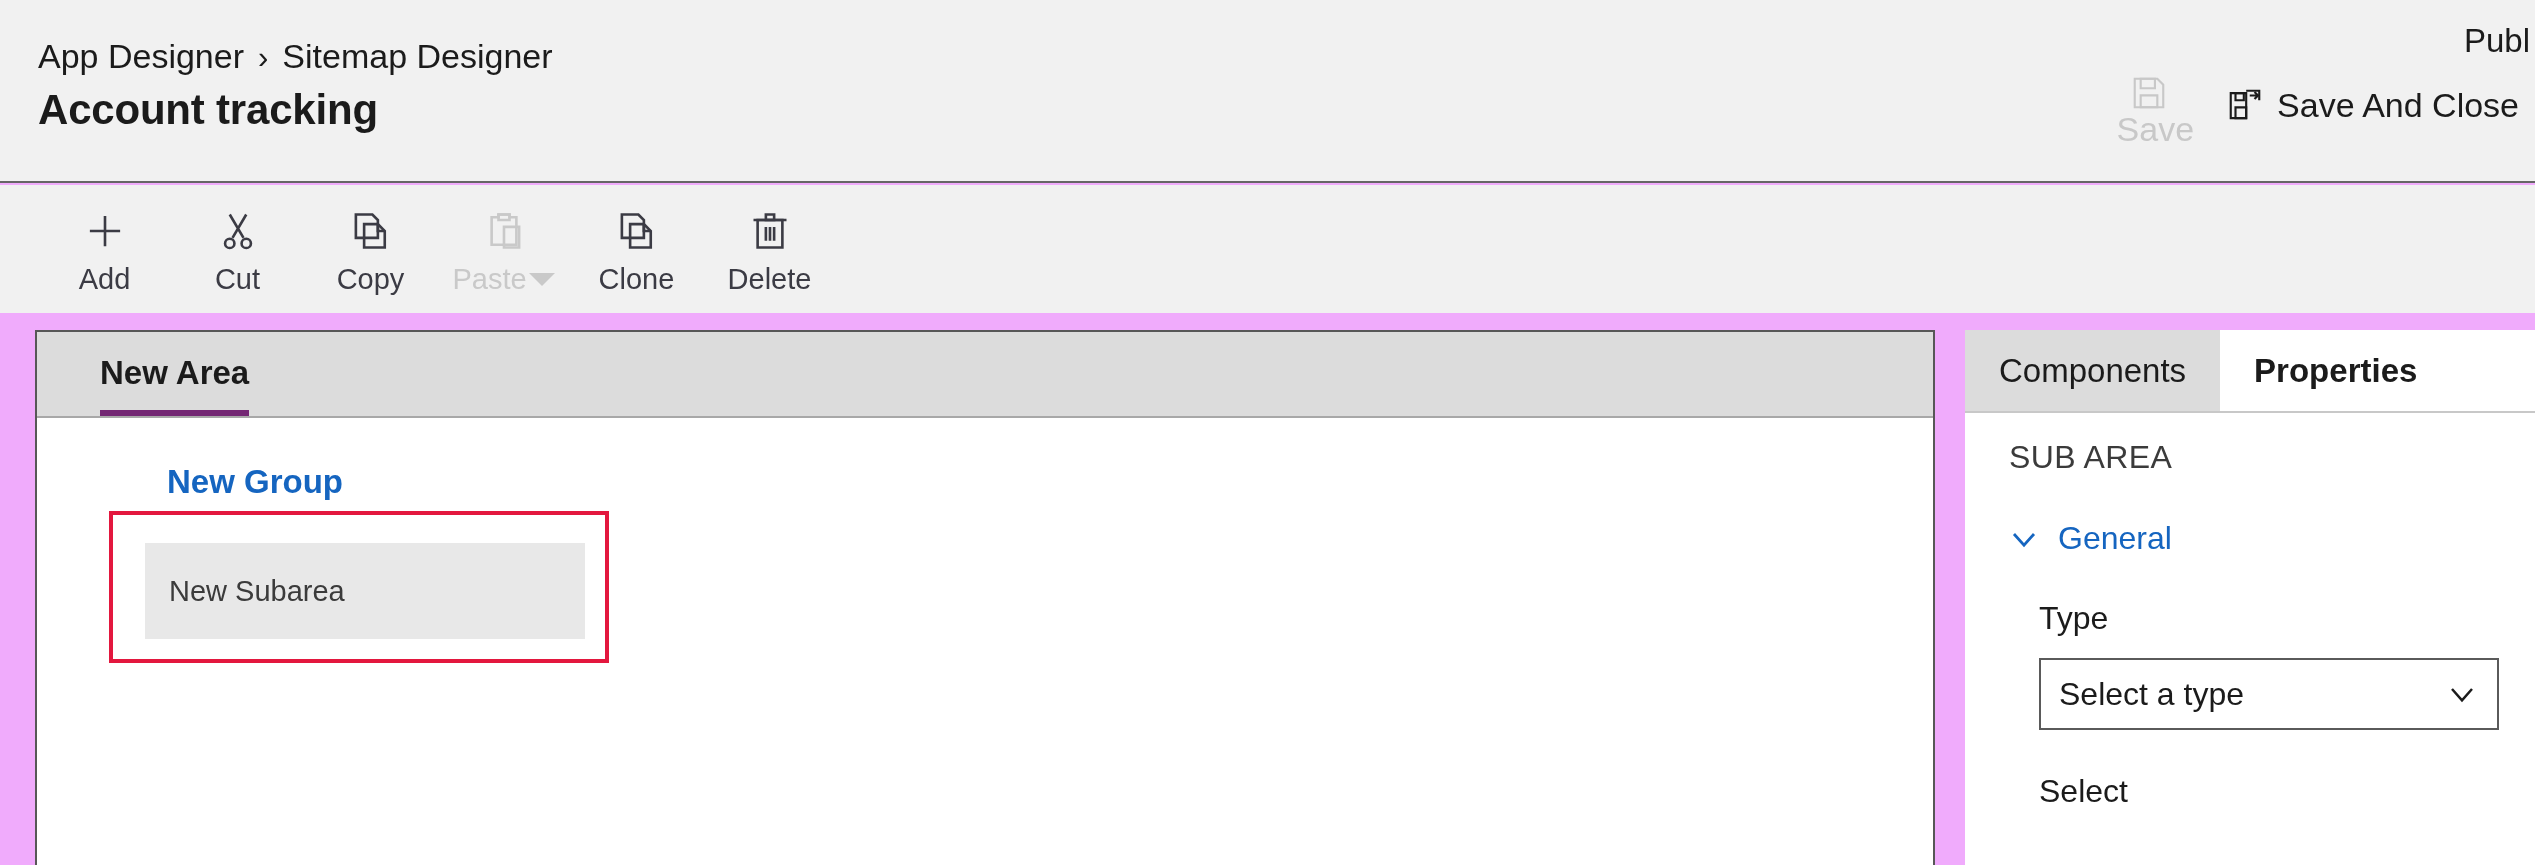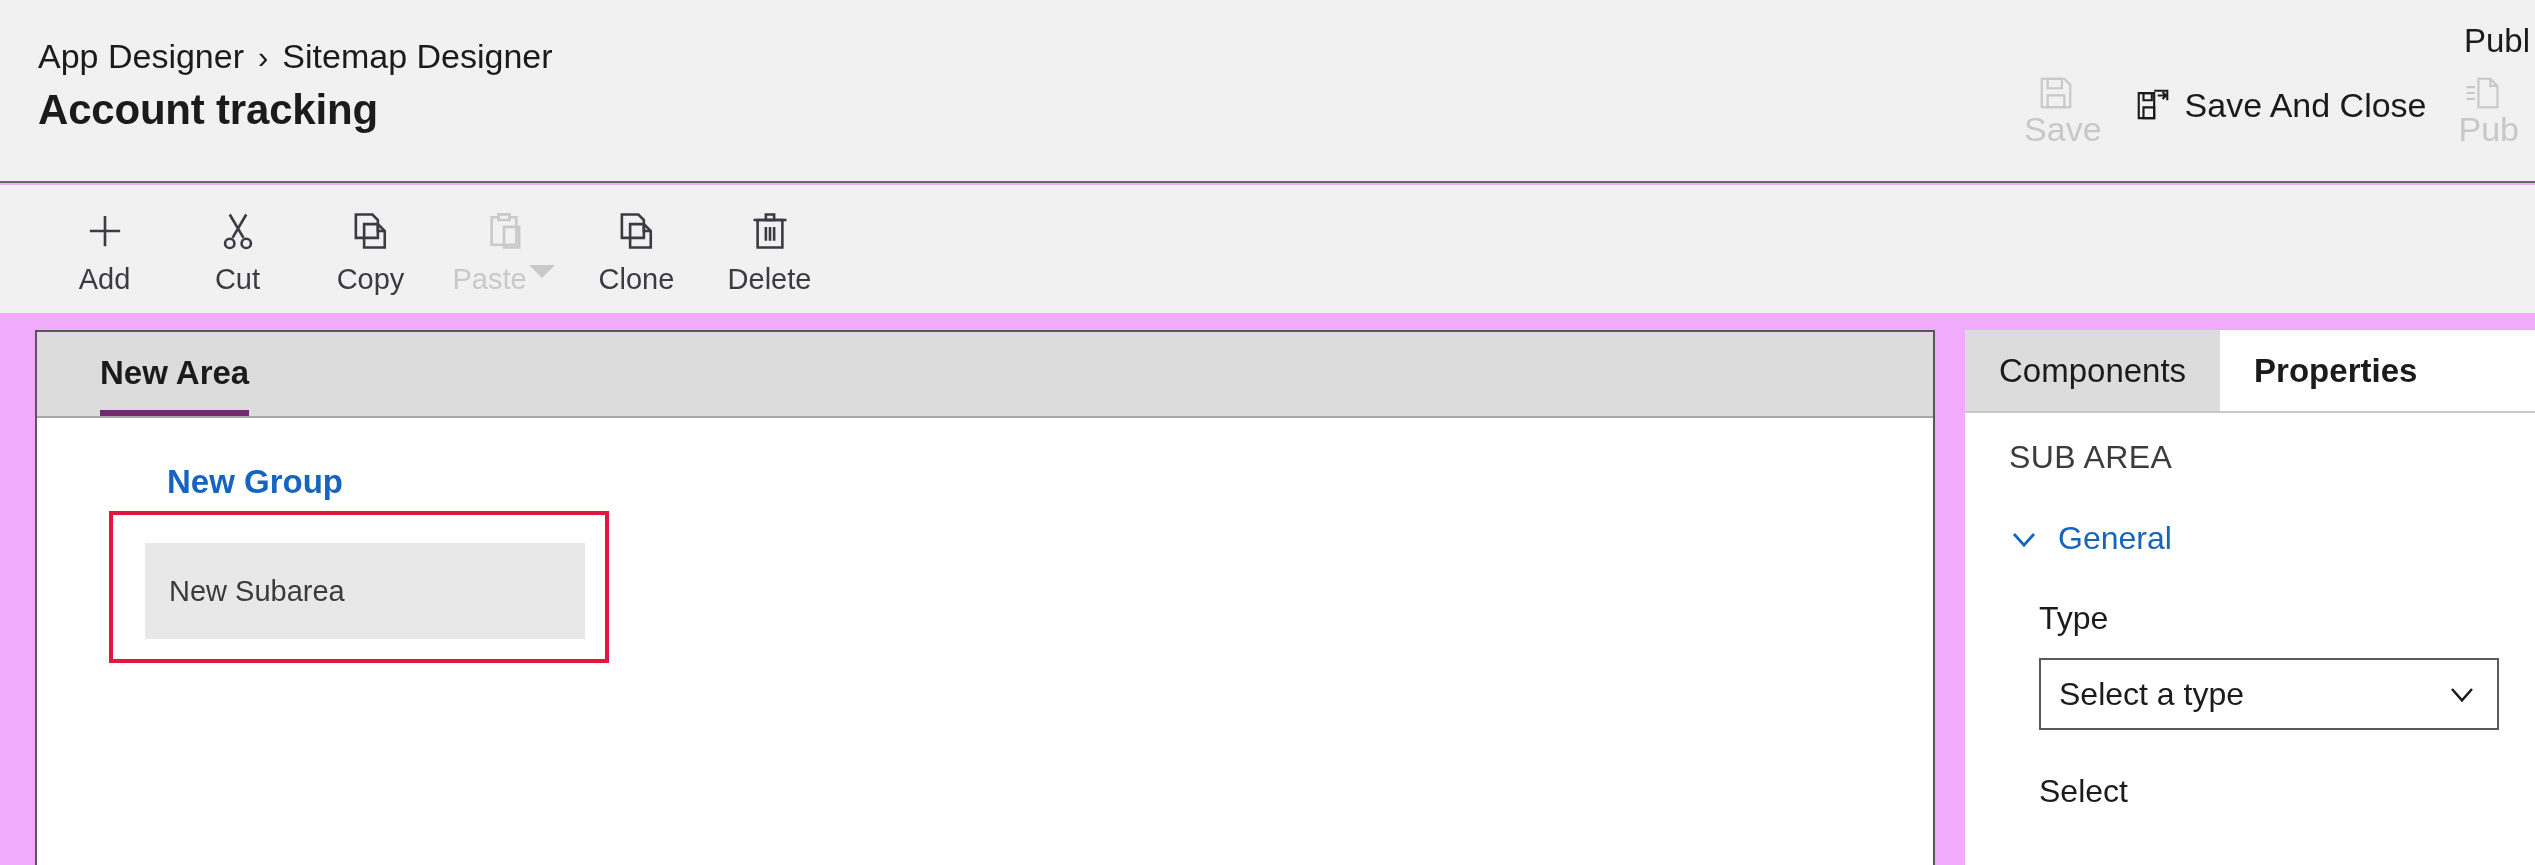--- a/index.html
+++ b/index.html
@@ -136,21 +136,21 @@
     display: block;
     margin-bottom: 12px;
   }
   .tbtn .tbtn-label {
     font-size: 29px;
     line-height: 1;
     white-space: nowrap;
   }
   .tbtn .tbtn-label-wrap {
     display: flex;
-    align-items: flex-start;
+    align-items: center;
     gap: 2px;
   }
   .caret-dn {
     width: 0; height: 0;
     border-left: 13px solid transparent;
     border-right: 13px solid transparent;
     border-top: 13px solid #c9c9c9;
     display: block;
   }
 
@@ -363,28 +363,20 @@
         <svg class="hcmd-ico" viewBox="0 0 32 32" fill="none" stroke="#1b1b1b" stroke-width="1.8">
           <path d="M4 6h13v21H4z"></path>
           <path d="M8 6h7v6H8z"></path>
           <path d="M8 18h9v9H8z"></path>
           <path d="M17 4h11v8"></path>
           <path d="M20 8h7M24 5l3 3-3 3"></path>
         </svg>
         <span class="hcmd-label">Save And Close</span>
       </button>
 
-      <button class="hcmd disabled">
-        <svg class="hcmd-ico" viewBox="0 0 32 32" fill="none" stroke="#c8c8c8" stroke-width="1.8">
-          <path d="M13 4h10l6 6v18H13z"></path>
-          <path d="M23 4v6h6"></path>
-          <path d="M3 11h7M3 16h7M3 21h7"></path>
-        </svg>
-        <span class="hcmd-label">Pub</span>
-      </button>
 
     </div>
   </div>
 
   <div id="toolbar">
 
     <button class="tbtn">
       <svg class="tbtn-ico" viewBox="0 0 32 32" fill="none" stroke="#3b3b44" stroke-width="1.9">
         <path d="M16 5v22M5 16h22"></path>
       </svg>

